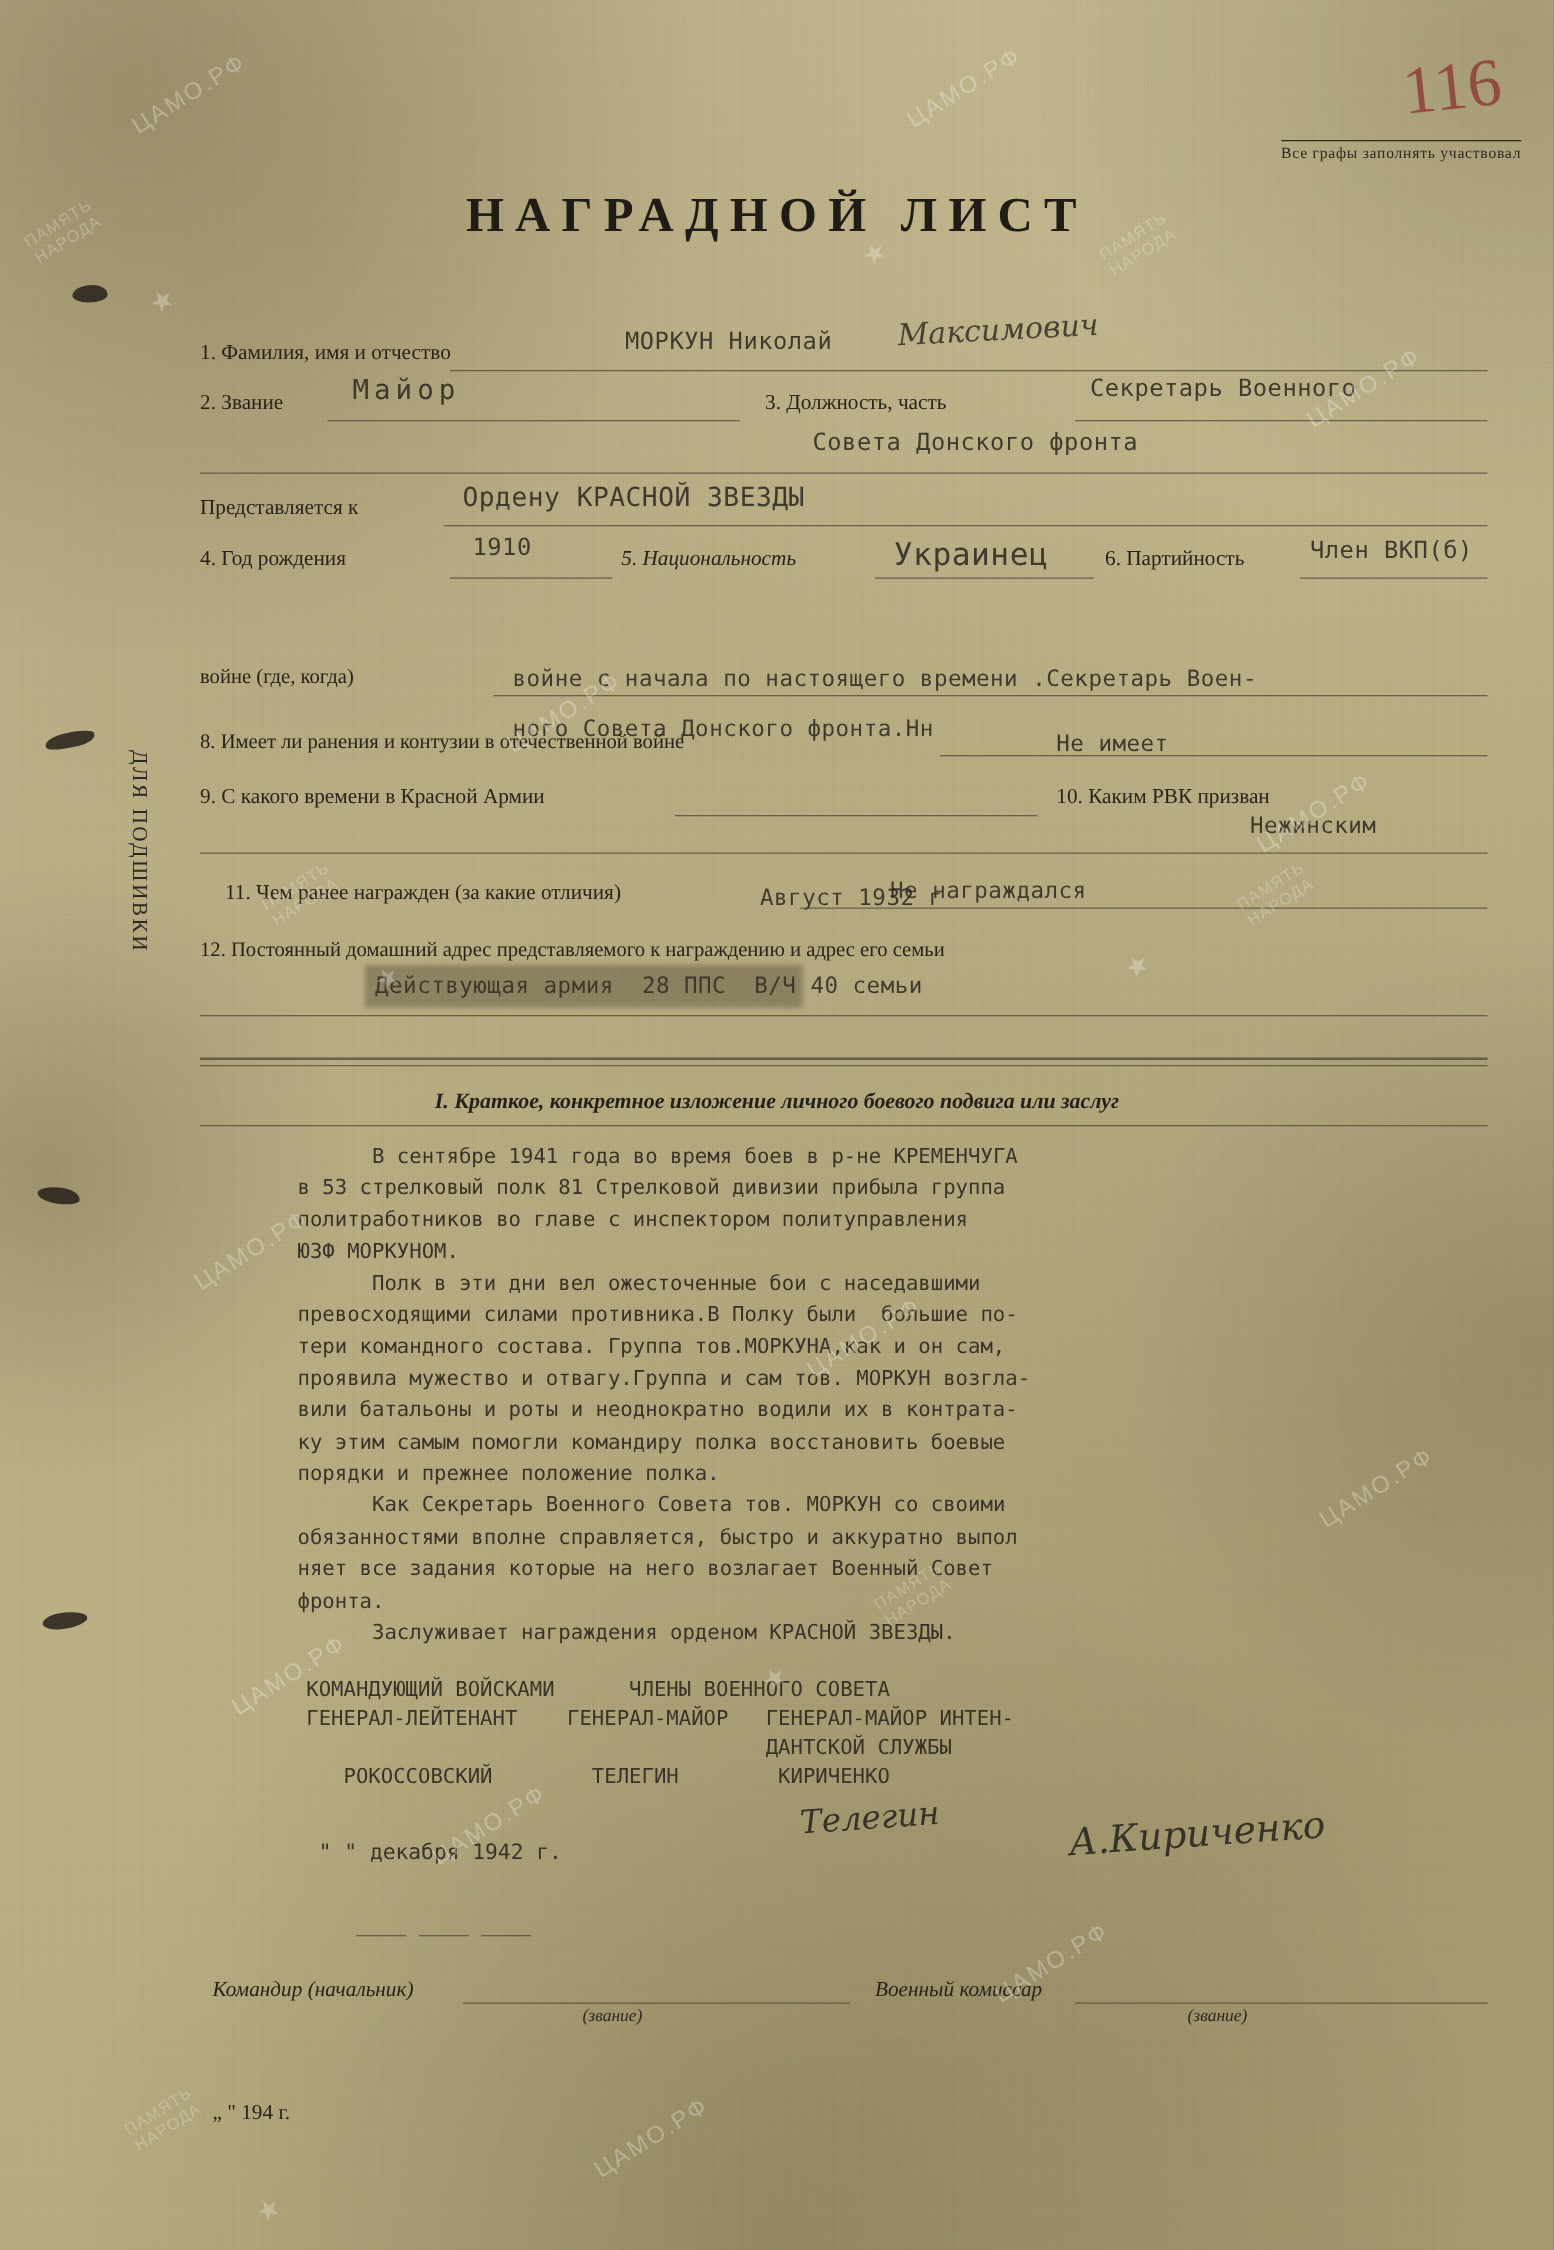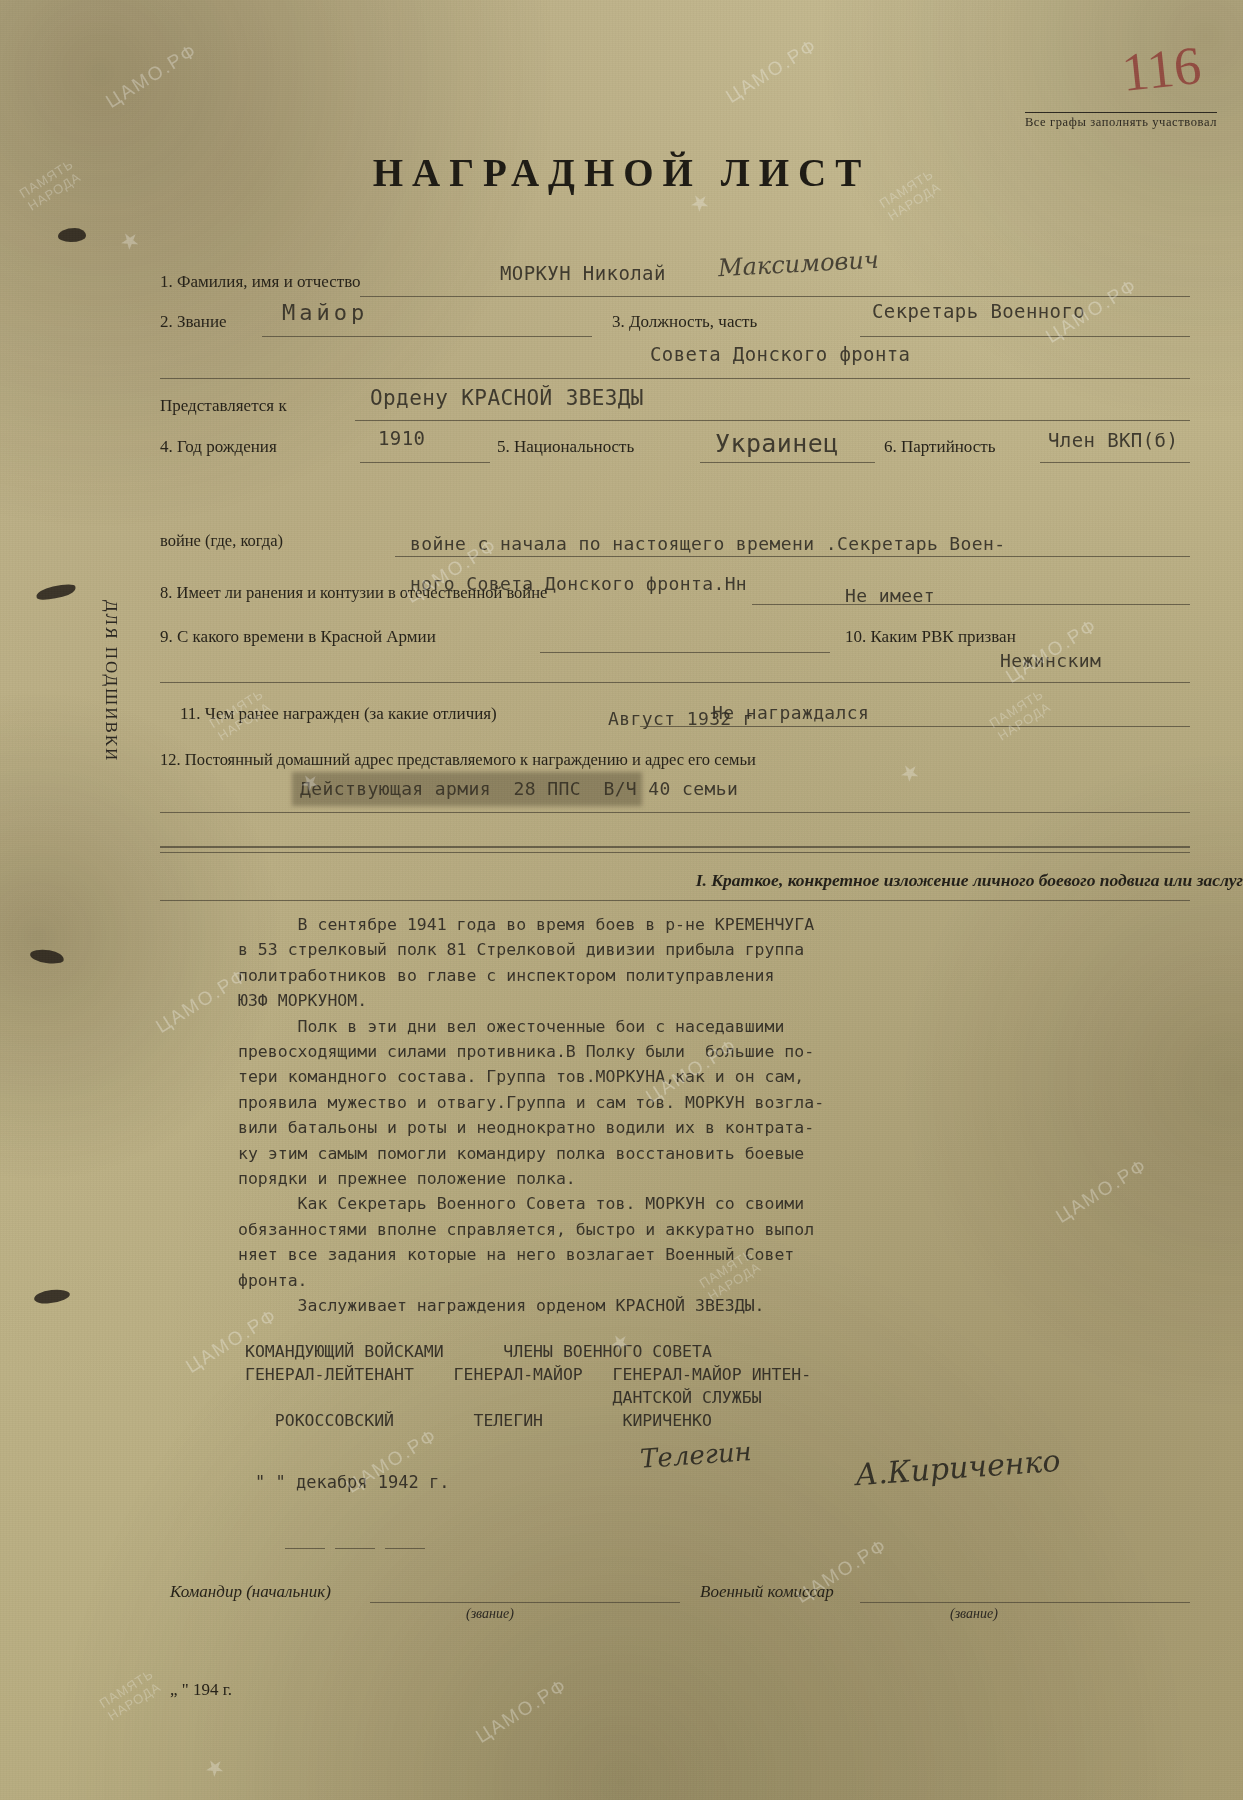--- a/index.html
+++ b/index.html
@@ -122,21 +122,21 @@
     letter-spacing: 2px;
     color: #2a2620;
     text-align: center;
     line-height: 26px;
   }
   
   #sec1 {
     position: absolute;
     left: 0; right: 0;
     top: 870px;
-    text-align: right;
+    text-align: center;
     font-family: "Liberation Serif", serif;
     font-weight: bold;
     font-style: italic;
     font-size: 17.5px;
     color: #221f18;
   }
   #body-text {
     position: absolute;
     left: 238px;
     top: 912px;
@@ -275,21 +275,21 @@
 
     <div class="typed val" style="left:650px; top:343px; font-size:19px;">Совета Донского фронта</div>
     <div class="rule" style="left:160px; top:378px; width:1030px;"></div>
 
     <div class="printed lbl" style="left:160px; top:396px;">Представляется к</div>
     <div class="typed val" style="left:370px; top:386px; font-size:21px;">Ордену КРАСНОЙ ЗВЕЗДЫ</div>
     <div class="rule" style="left:355px; top:420px; width:835px;"></div>
 
     <div class="printed lbl" style="left:160px; top:437px;">4. Год рождения</div>
     <div class="typed val" style="left:378px; top:427px; font-size:19px;">1910</div>
-    <div class="printed lbl" style="left:497px; top:437px;">5. Национальность</div>
+    <div class="printed lbl" style="left:497px; top:437px;font-style:italic;">5. Национальность</div>
     <div class="typed val" style="left:715px; top:429px; font-size:25px;">Украинец</div>
     <div class="printed lbl" style="left:884px; top:437px;">6. Партийность</div>
     <div class="typed val" style="left:1048px; top:429px; font-size:19px;">Член ВКП(б)</div>
     <div class="rule" style="left:360px; top:462px; width:130px;"></div>
     <div class="rule" style="left:700px; top:462px; width:175px;"></div>
     <div class="rule" style="left:1040px; top:462px; width:150px;"></div>
 
     <div class="printed lbl" style="left:160px; top:531px; font-size:16.5px;">войне (где, когда)</div>
     <div class="typed val" style="left:410px; top:533px; font-size:18px;">войне с начала по настоящего времени .Секретарь Воен-</div>
     <div class="typed val" style="left:410px; top:573px; font-size:18px;">ного Совета Донского фронта.Нн</div>

